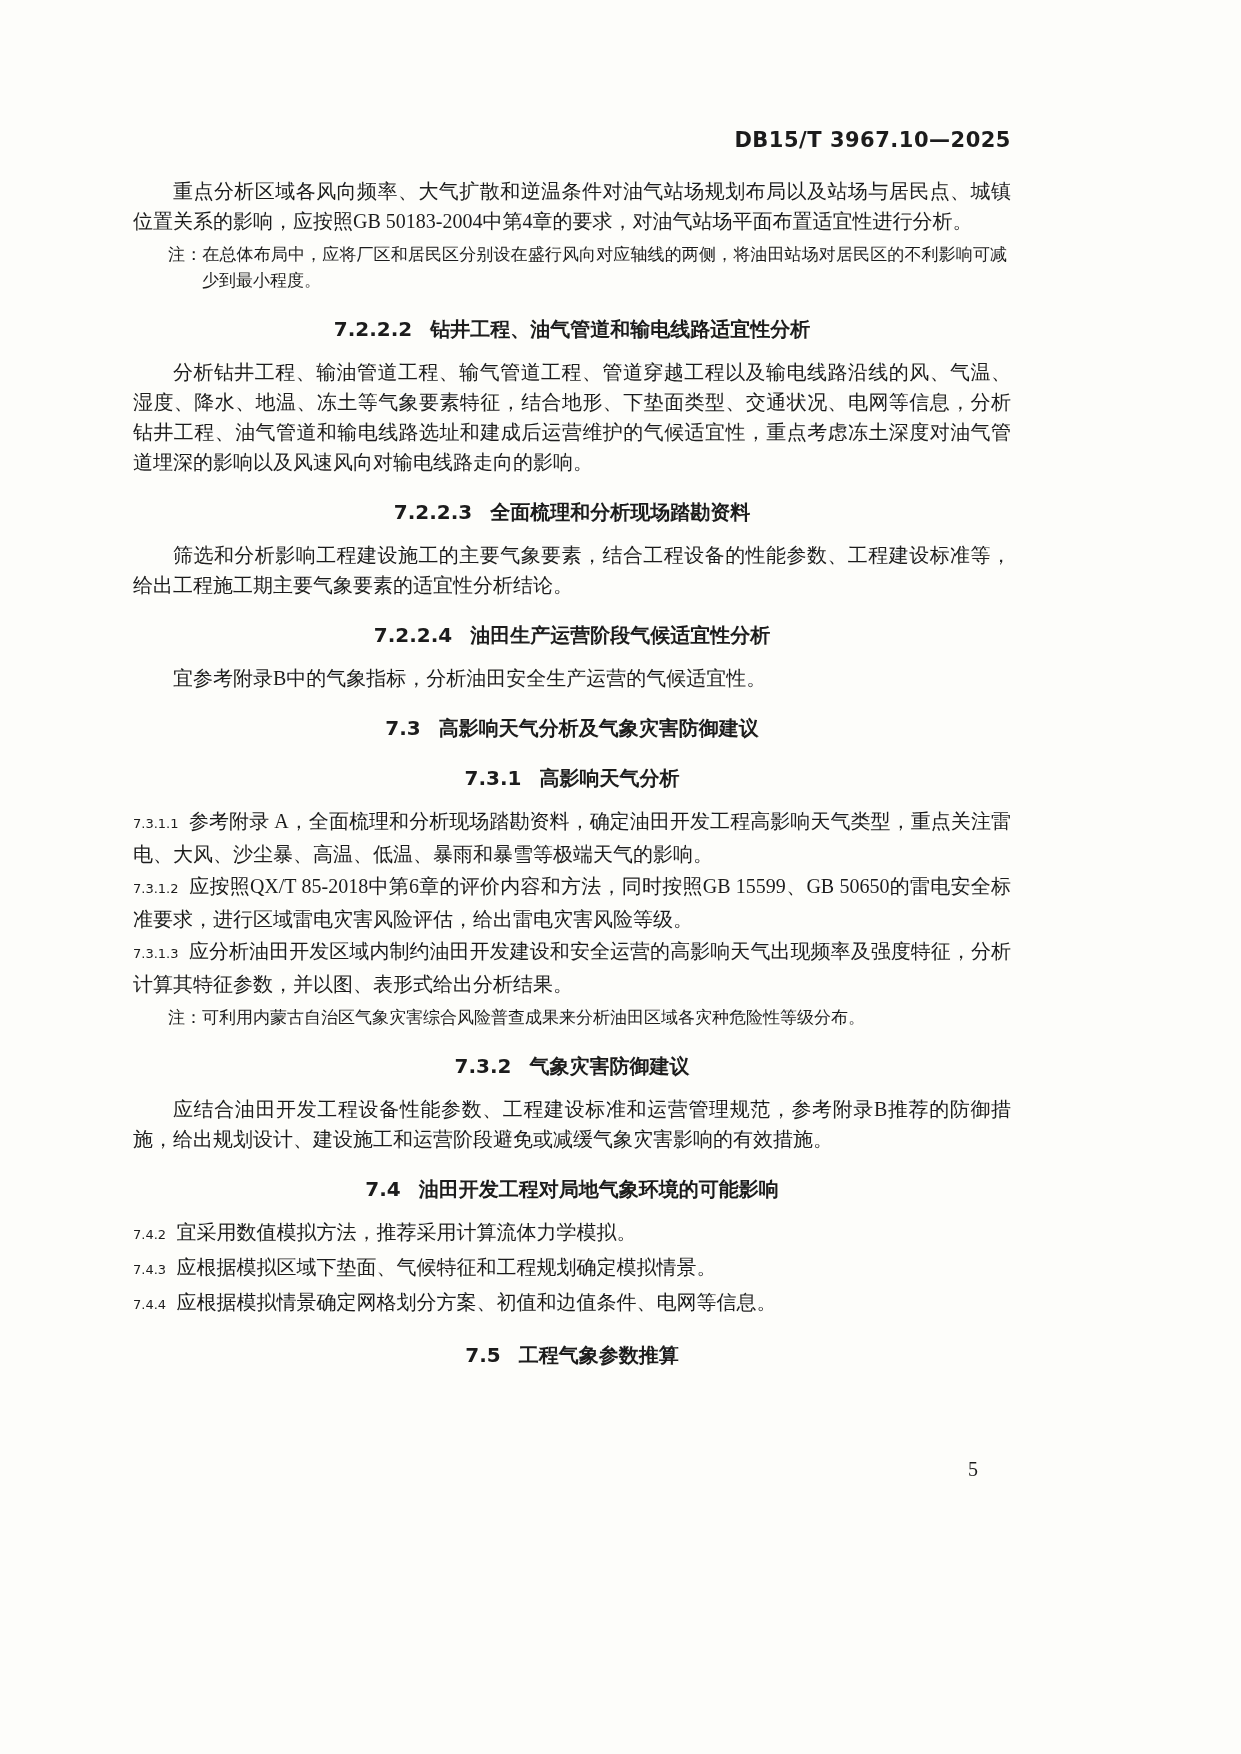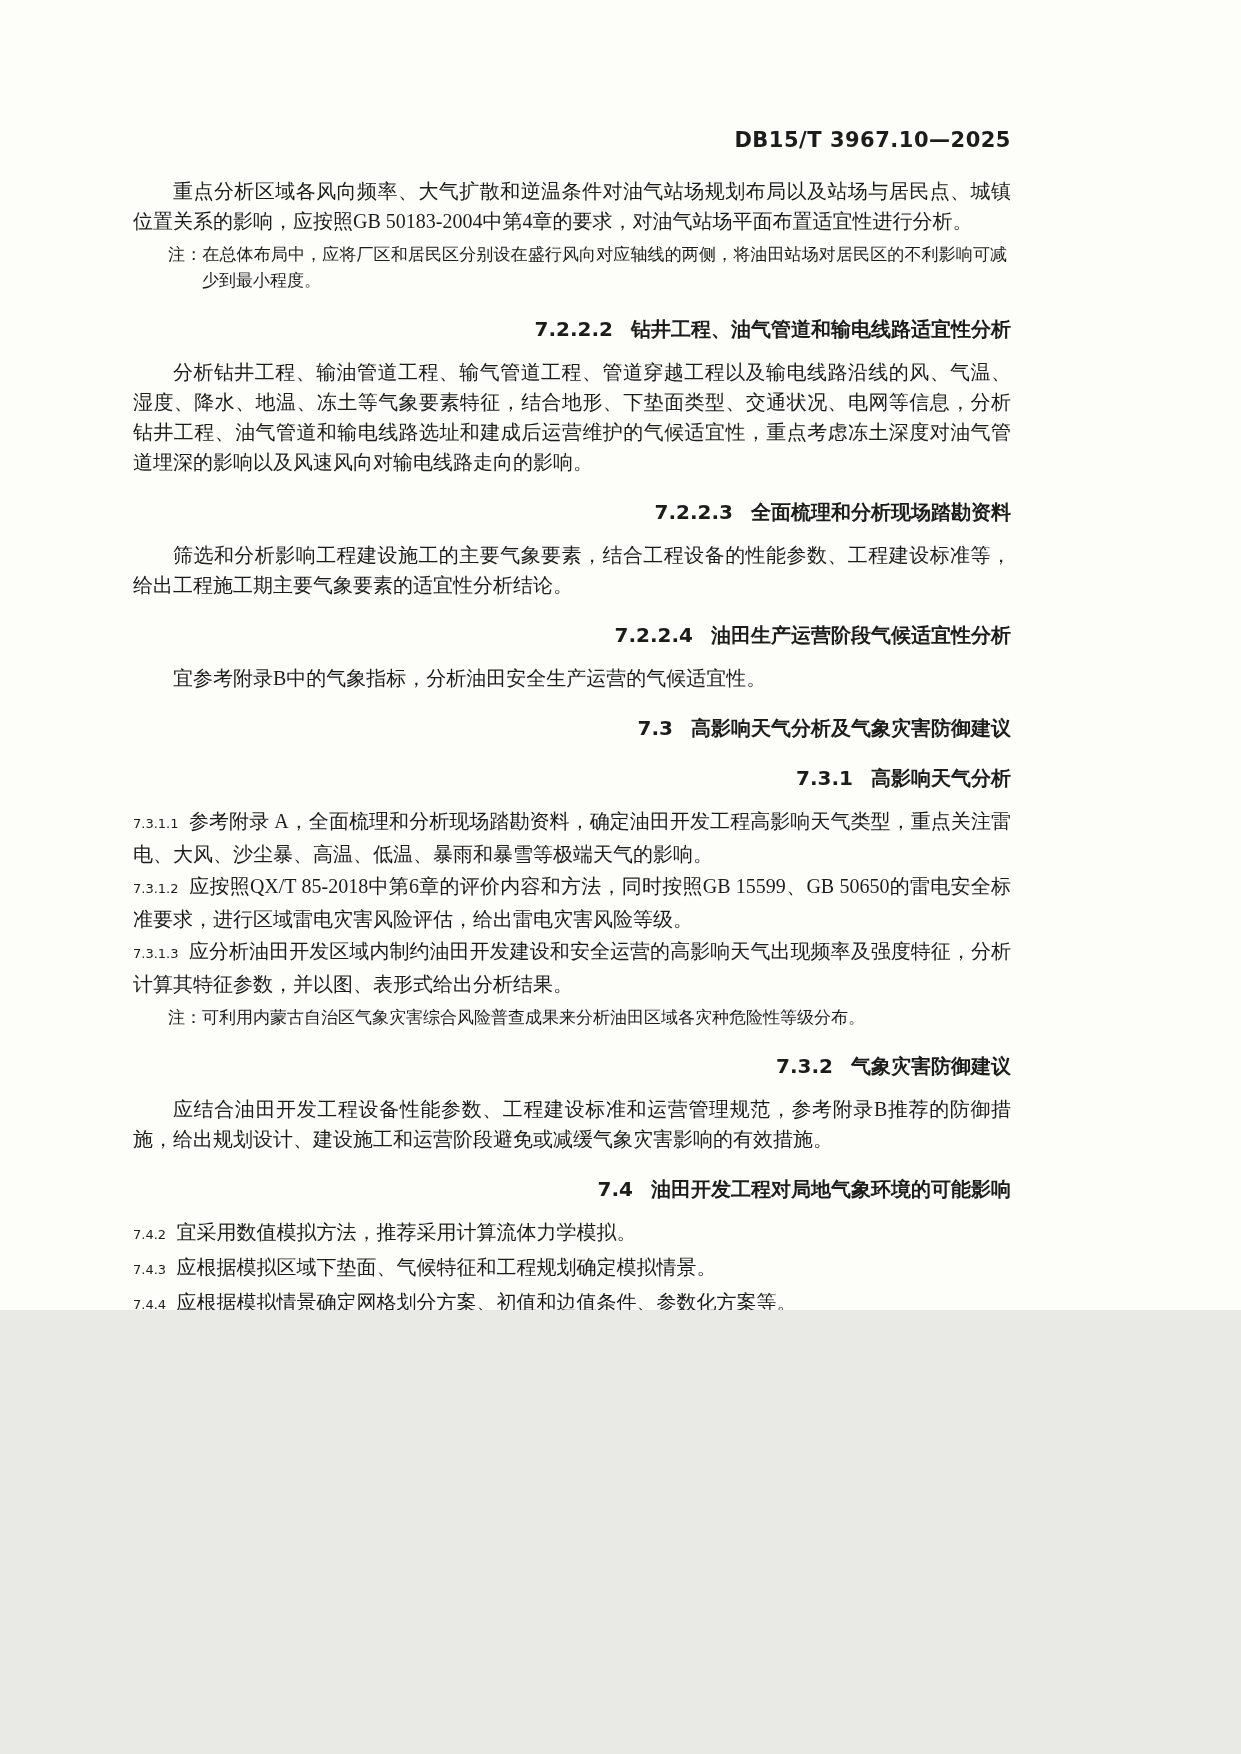--- a/index.html
+++ b/index.html
@@ -1,20 +1,20 @@
 <!DOCTYPE html>
 <html><head>
 <meta charset="utf-8">
 <style>
   * { margin: 0; padding: 0; box-sizing: border-box; }
   html, body { background: #e9e9e6; }
   .page {
     position: relative;
     width: 1241px;
-    height: 1310px;
+    height: 1754px;
     margin: 0 auto;
     background: #fdfdfa;
     overflow: hidden;
     color: #1c1c1c;
     font-family: "Liberation Serif", "DejaVu Serif", serif;
     text-decoration: underline;
   }
   .doc-header {
     position: absolute;
     top: 128px;
@@ -42,21 +42,21 @@
     font-size: 13px;
     margin-right: 0.8em;
     white-space: nowrap;
   }
   h3.heading {
     font-family: "DejaVu Sans", "Liberation Sans", sans-serif;
     font-size: 20px;
     font-weight: bold;
     line-height: 30px;
     margin: 20px 0 13px 0;
-    text-align: right;
+    text-align: center;
   }
   h3.heading .h-num { margin-right: 0.9em; white-space: nowrap; }
   .note {
     font-size: 17px;
     line-height: 26px;
     margin: 6px 4px 6px 35px;
     padding-left: 2em;
     text-indent: -2em;
     text-align: justify;
   }
@@ -113,21 +113,21 @@
 
     <p class="para">应结合油田开发工程设备性能参数、工程建设标准和运营管理规范，参考附录B推荐的防御措施，给出规划设计、建设施工和运营阶段避免或减缓气象灾害影响的有效措施。</p>
 
     <h3 class="heading"><span class="h-num">7.4</span><span>油田开发工程对局地气象环境的可能影响</span></h3>
 
 
     <p class="clause"><span class="c-num">7.4.2</span><span>宜采用数值模拟方法，推荐采用计算流体力学模拟。</span></p>
 
     <p class="clause"><span class="c-num">7.4.3</span><span>应根据模拟区域下垫面、气候特征和工程规划确定模拟情景。</span></p>
 
-    <p class="clause"><span class="c-num">7.4.4</span><span>应根据模拟情景确定网格划分方案、初值和边值条件、参数化方案等。</span></p>
+    <p class="clause"><span class="c-num">7.4.4</span><span>应根据模拟情景确定网格划分方案、初值和边值条件、电网等信息。</span></p>
 
     <h3 class="heading"><span class="h-num">7.5</span><span>工程气象参数推算</span></h3>
 
   </div>
 
   <div class="page-number">5</div>
 
 </div>
 
 </body></html>

